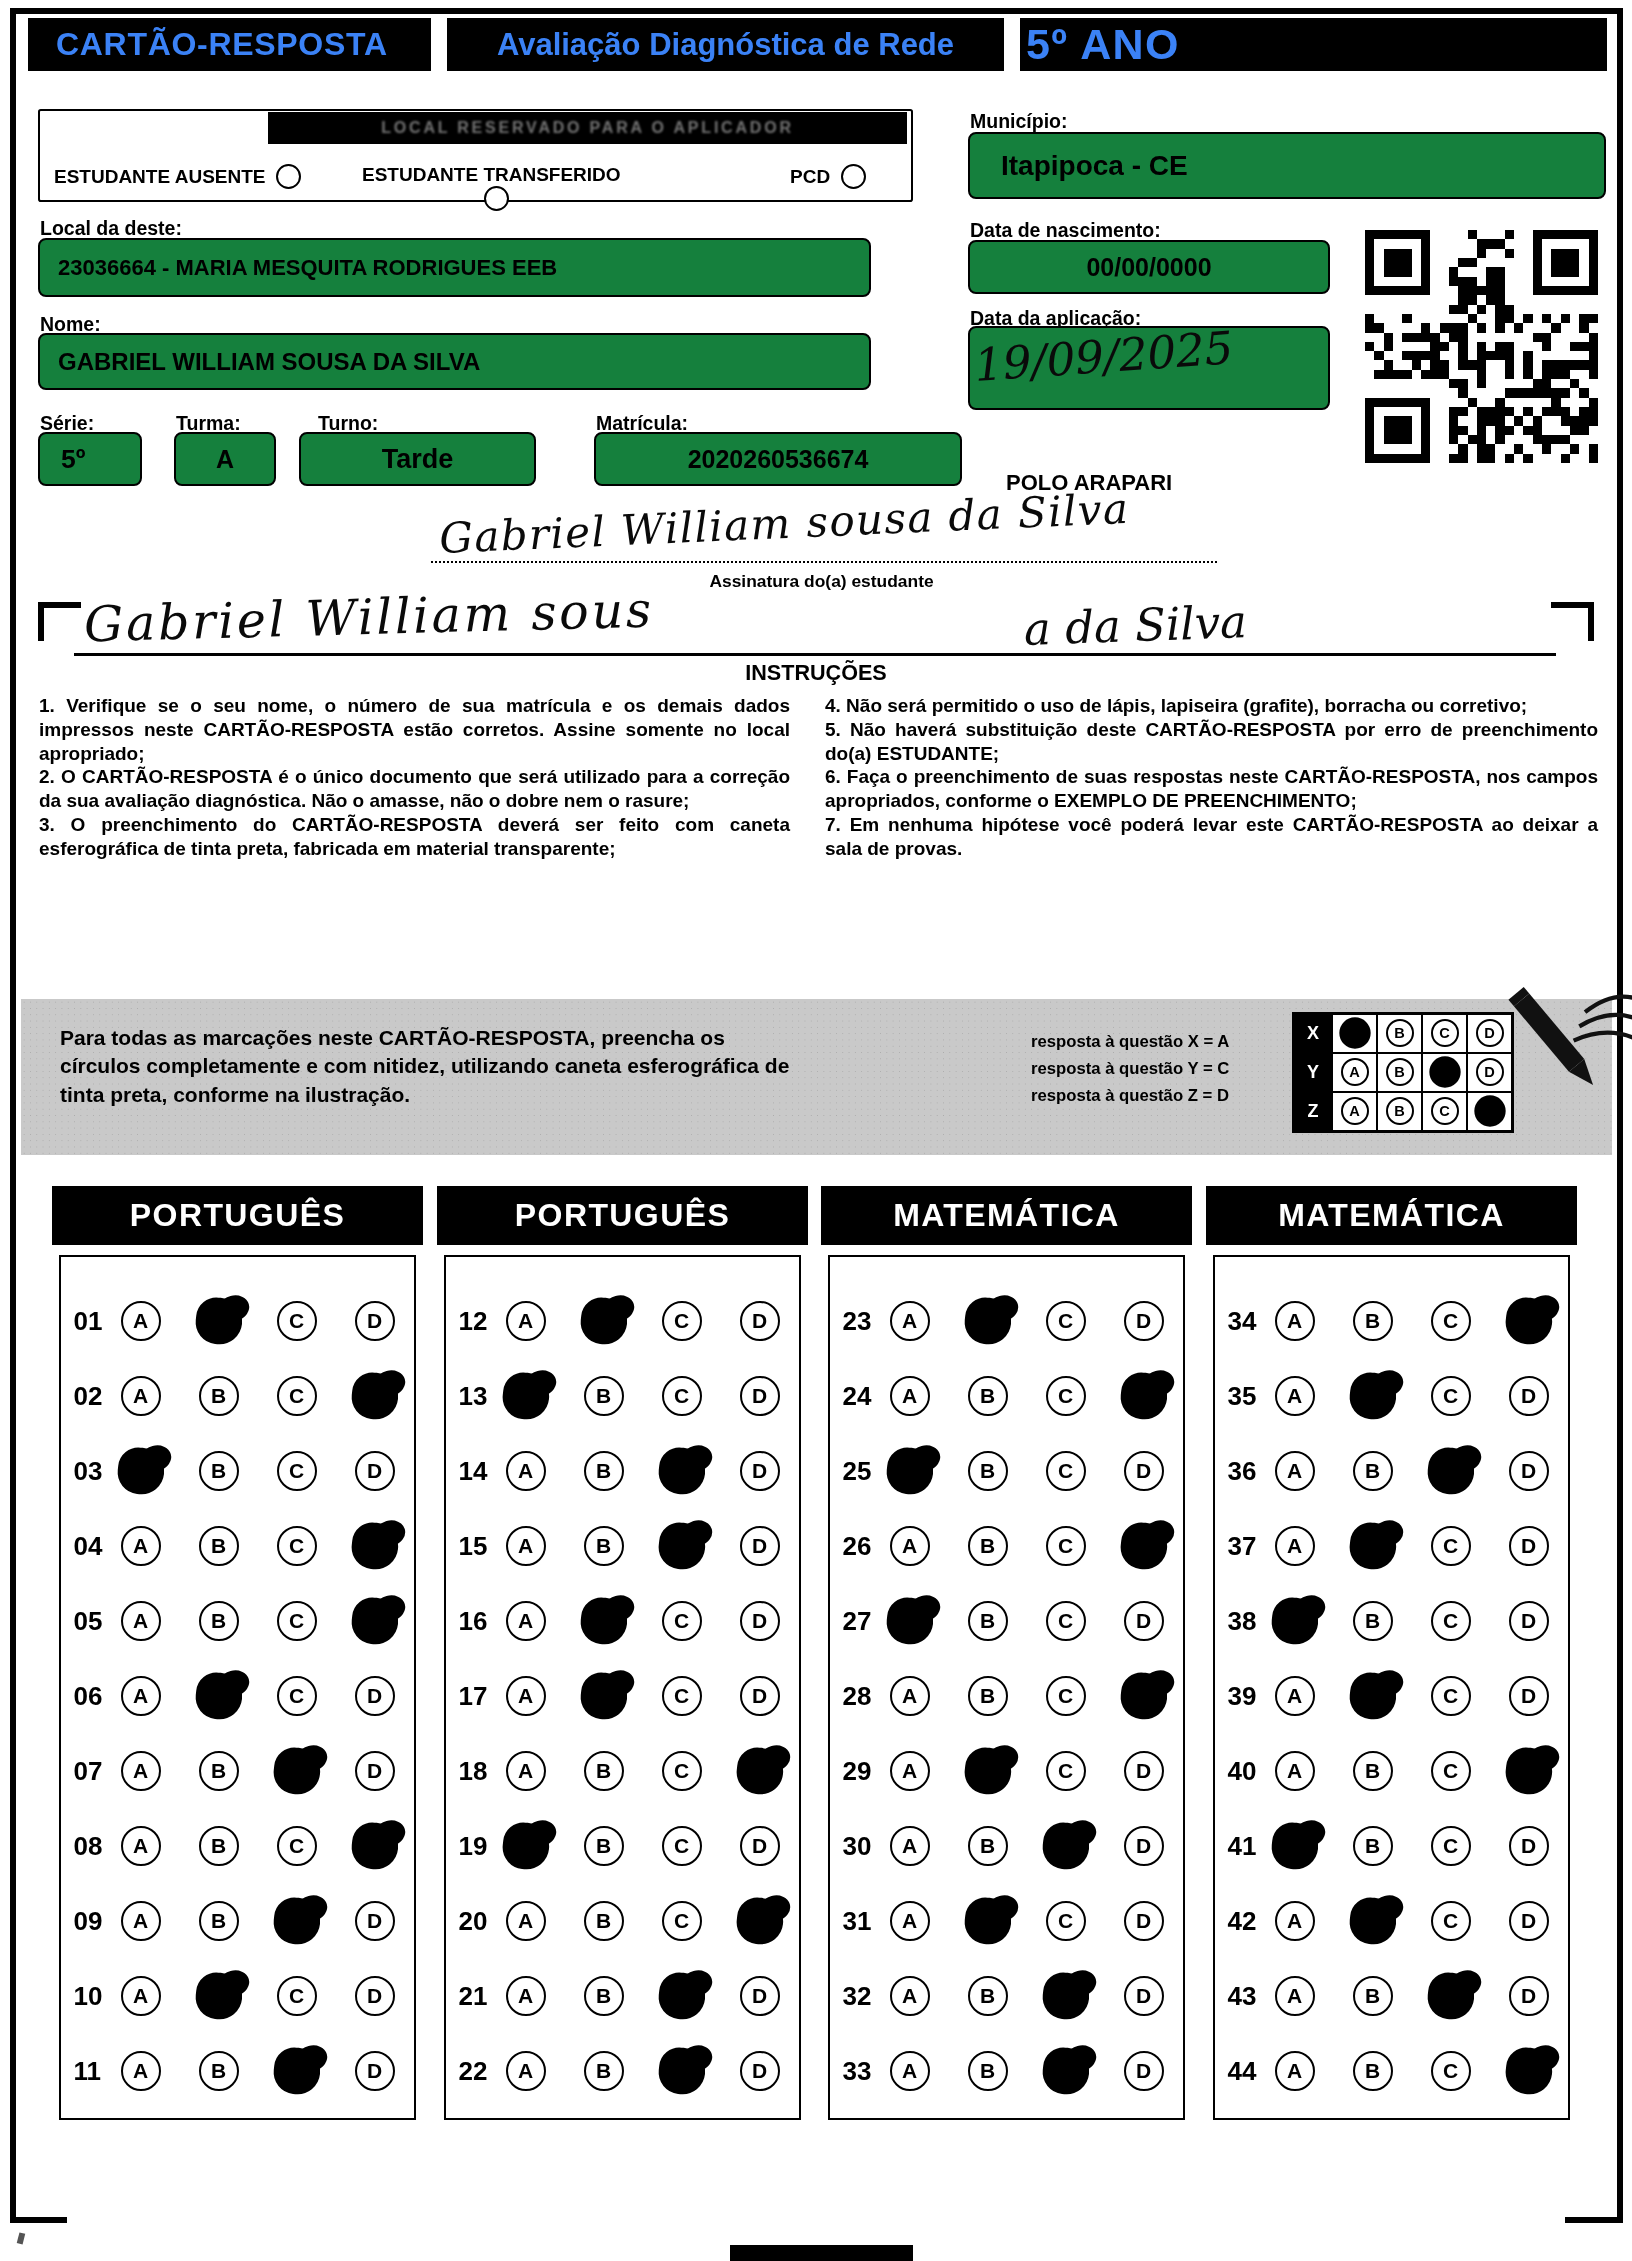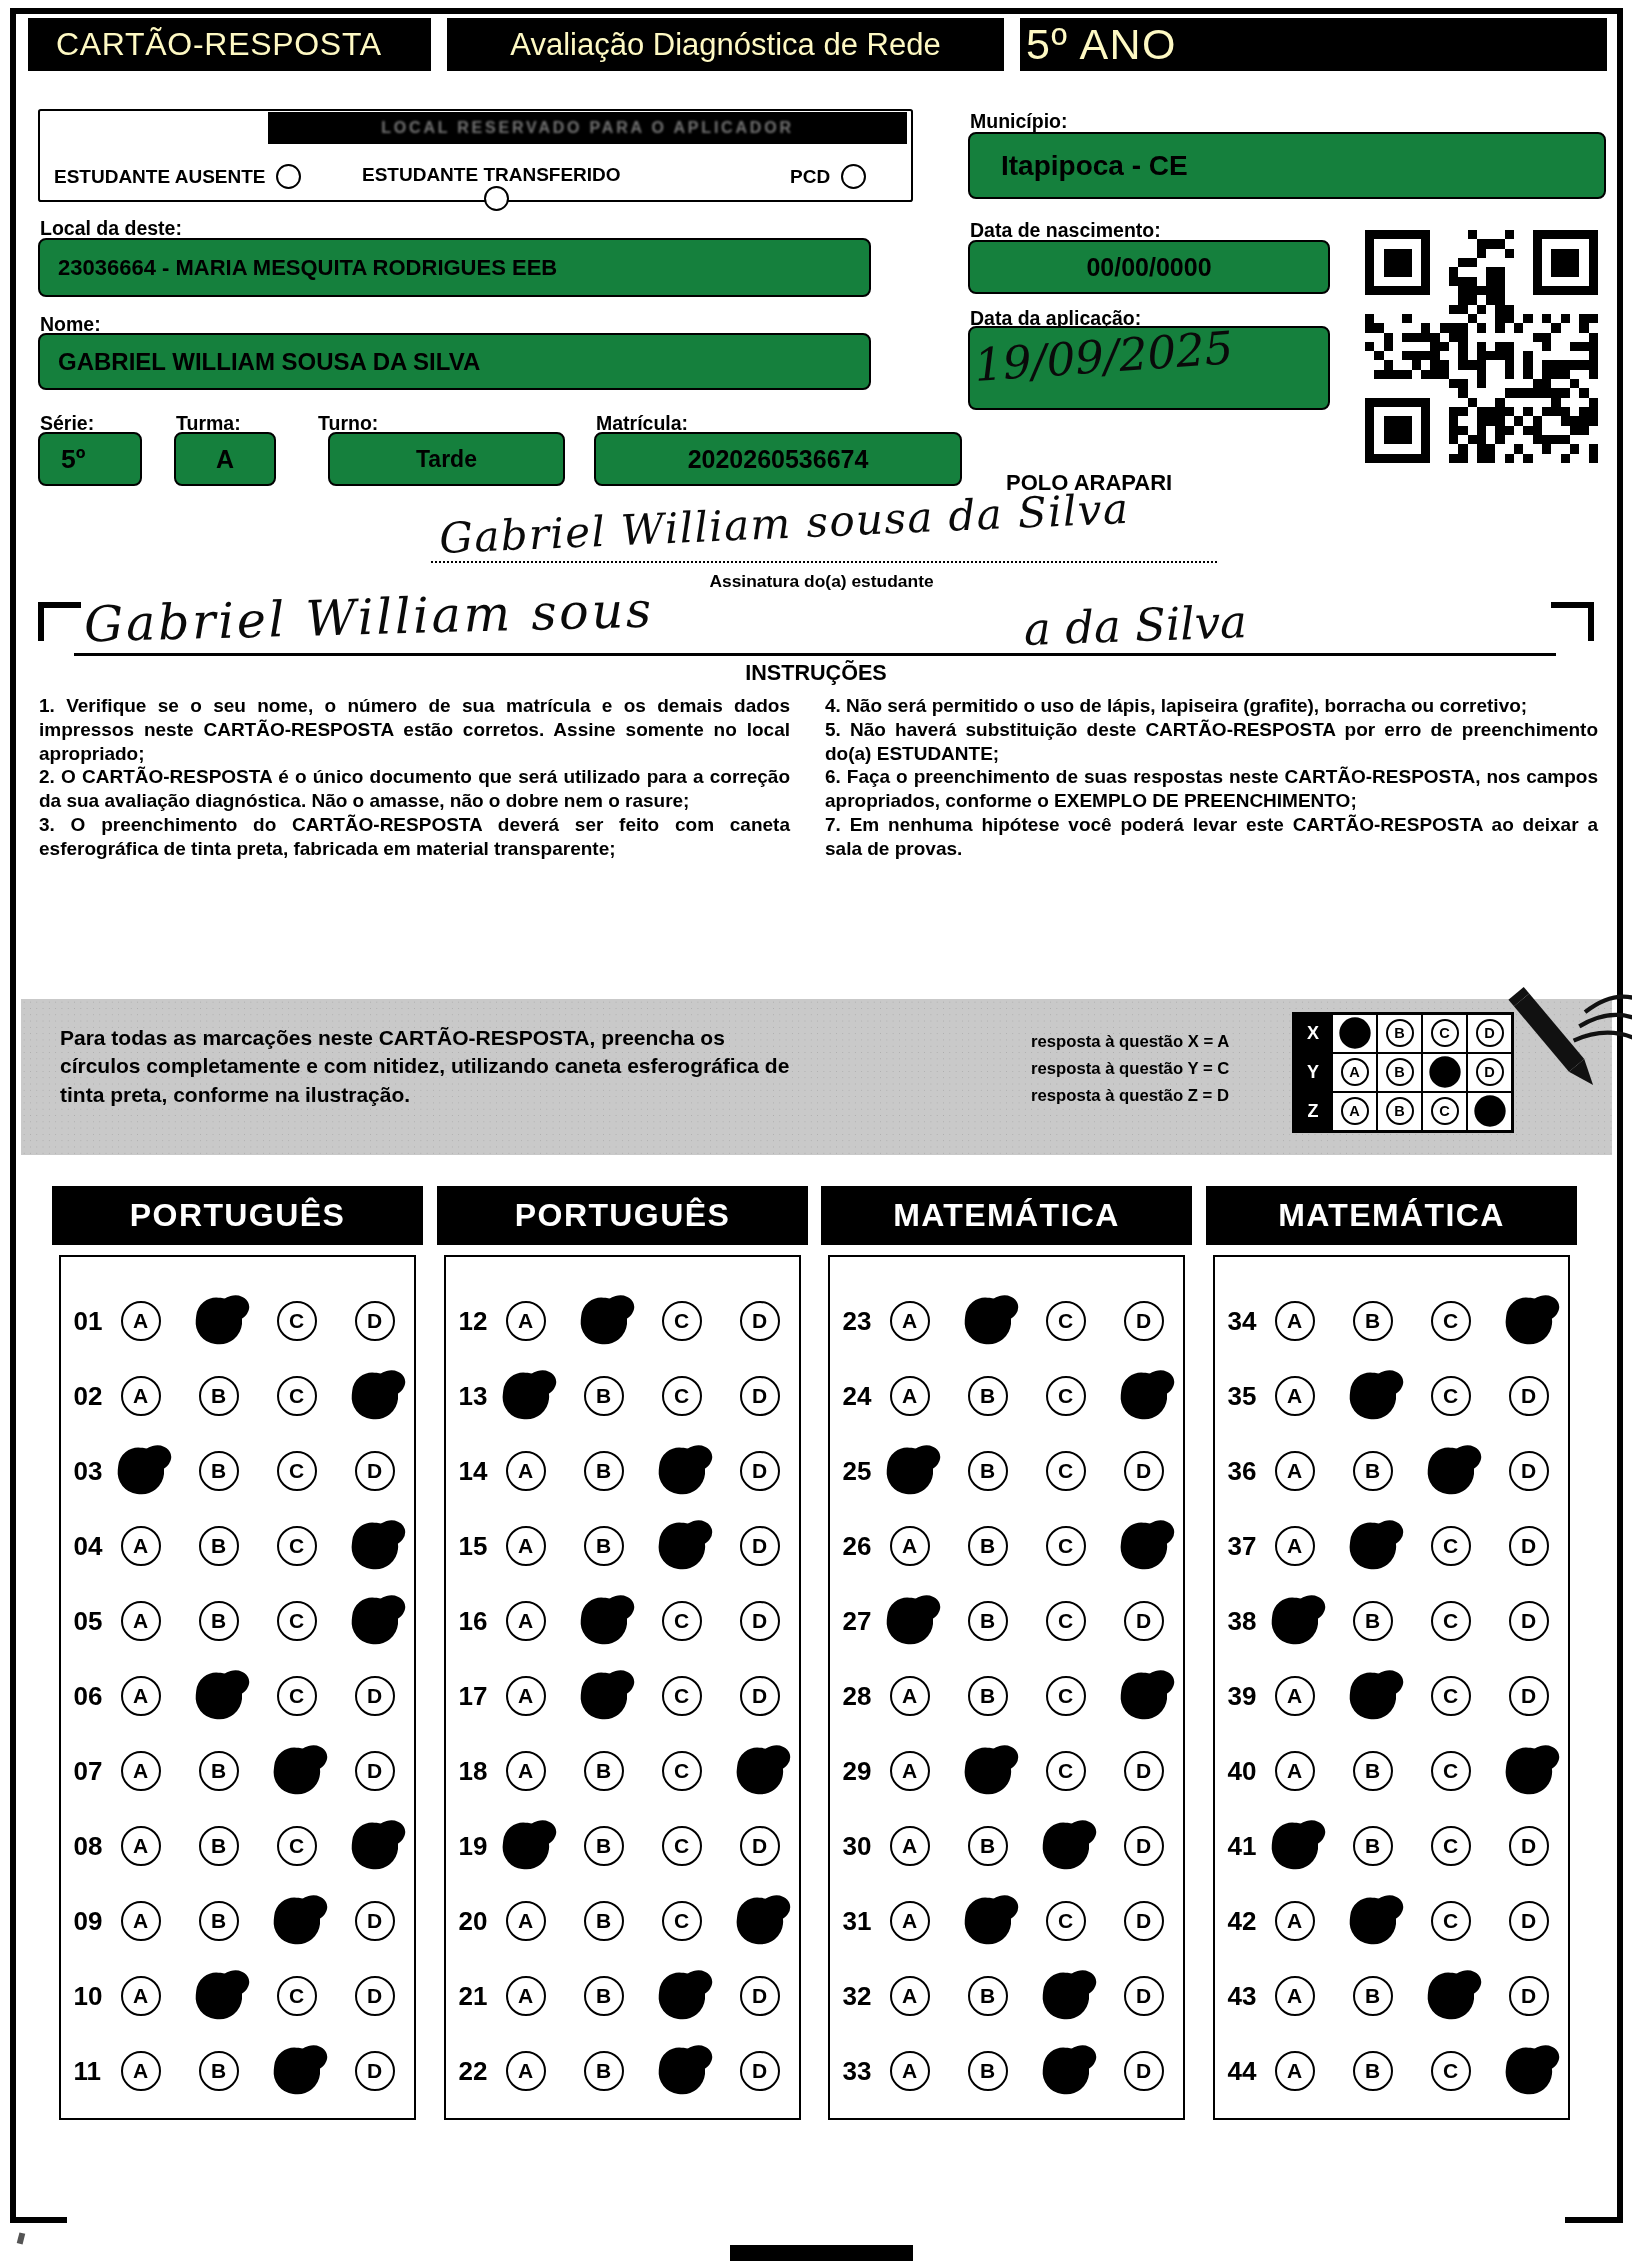--- a/index.html
+++ b/index.html
@@ -8,21 +8,21 @@
 
   
   .frame { position:absolute; left:9.8px; top:8.4px; width:1613px; height:2215px;
            border-top:6.3px solid #000; border-left:6.3px solid #000; border-right:6.3px solid #000; }
   .stub { position:absolute; height:6.3px; width:57px; background:#000; top:2217px; }
   .stub.l { left:9.8px; } .stub.r { left:1565px; }
   .bottom-bar { position:absolute; left:730px; top:2245px; width:183px; height:16.7px; background:#000; }
   .print-artifact { position:absolute; left:18px; top:2233px; width:6.3px; height:11px; background:#555; transform:rotate(14deg); }
 
   
-  .hbox { position:absolute; top:18px; height:53px; background:#000; color:#fef9c3; font-weight:normal; display:flex; align-items:center; }
+  .hbox { position:absolute; top:18px; height:53px; background:#000; color:#3b82f6; font-weight:bold; display:flex; align-items:center; }
   .hbox.h1 { left:28px;  width:403px; font-size:32px; padding-left:28px; letter-spacing:0.7px; }
   .hbox.h2 { left:447px; width:557px; font-size:31px; justify-content:center; }
   .hbox.h3 { left:1020px; width:587px; font-size:43px; padding-left:6px; letter-spacing:1.4px; }
 
   .lbl  { position:absolute; font-size:19.5px; font-weight:bold; white-space:nowrap; }
   .fbox { position:absolute; border:2.8px solid #000; border-radius:8px; background:#15803d;
           display:flex; align-items:center; font-weight:bold;text-align:center; }
 
   
   .status-box { position:absolute; left:38px; top:109px; width:875px; height:93px; border:2.8px solid #000; border-radius:2.8px; }
@@ -332,21 +332,21 @@
   <div class="lbl" style="left:40px; top:313px;">Nome:</div>
   <div class="fbox" style="left:38px; top:333px; width:833px; height:57px; font-size:24px; padding-left:18px;">GABRIEL WILLIAM SOUSA DA SILVA</div>
 
   <div class="lbl" style="left:40px;  top:412px;">Série:</div>
   <div class="lbl" style="left:176px; top:412px;">Turma:</div>
   <div class="lbl" style="left:318px; top:412px;">Turno:</div>
   <div class="lbl" style="left:596px; top:412px;">Matrícula:</div>
 
   <div class="fbox" style="left:38px;  top:432px; width:104px; height:54px; font-size:26.5px; padding-left:21px;">5º</div>
   <div class="fbox" style="left:174px; top:432px; width:102px; height:54px; font-size:25px; justify-content:center;">A</div>
-  <div class="fbox" style="left:328px; top:432px; width:237px; height:54px; font-size:23px; justify-content:center;">Tarde</div>
+  <div class="fbox" style="left:299px; top:432px; width:237px; height:54px; font-size:27px; justify-content:center;">Tarde</div>
   <div class="fbox" style="left:594px; top:432px; width:368px; height:54px; font-size:25px; justify-content:center;">2020260536674</div>
 
   <div class="hand" style="left:439px; top:499px; font-size:42px; letter-spacing:1.4px; transform:rotate(-2.5deg);">Gabriel William sousa da Silva</div>
   <div class="dotted-line" style="left:431px; top:561px; width:786px;"></div>
   <div class="sig-label">Assinatura do(a) estudante</div>
 
   <div class="corner cl" style="left:38px; top:602px;"></div>
   <div class="corner cr" style="left:1551px; top:602px;"></div>
 
   <div class="hand" style="left:84px; top:589px; font-size:49px; letter-spacing:2.8px; transform:rotate(-1.5deg);">Gabriel William sous</div>

